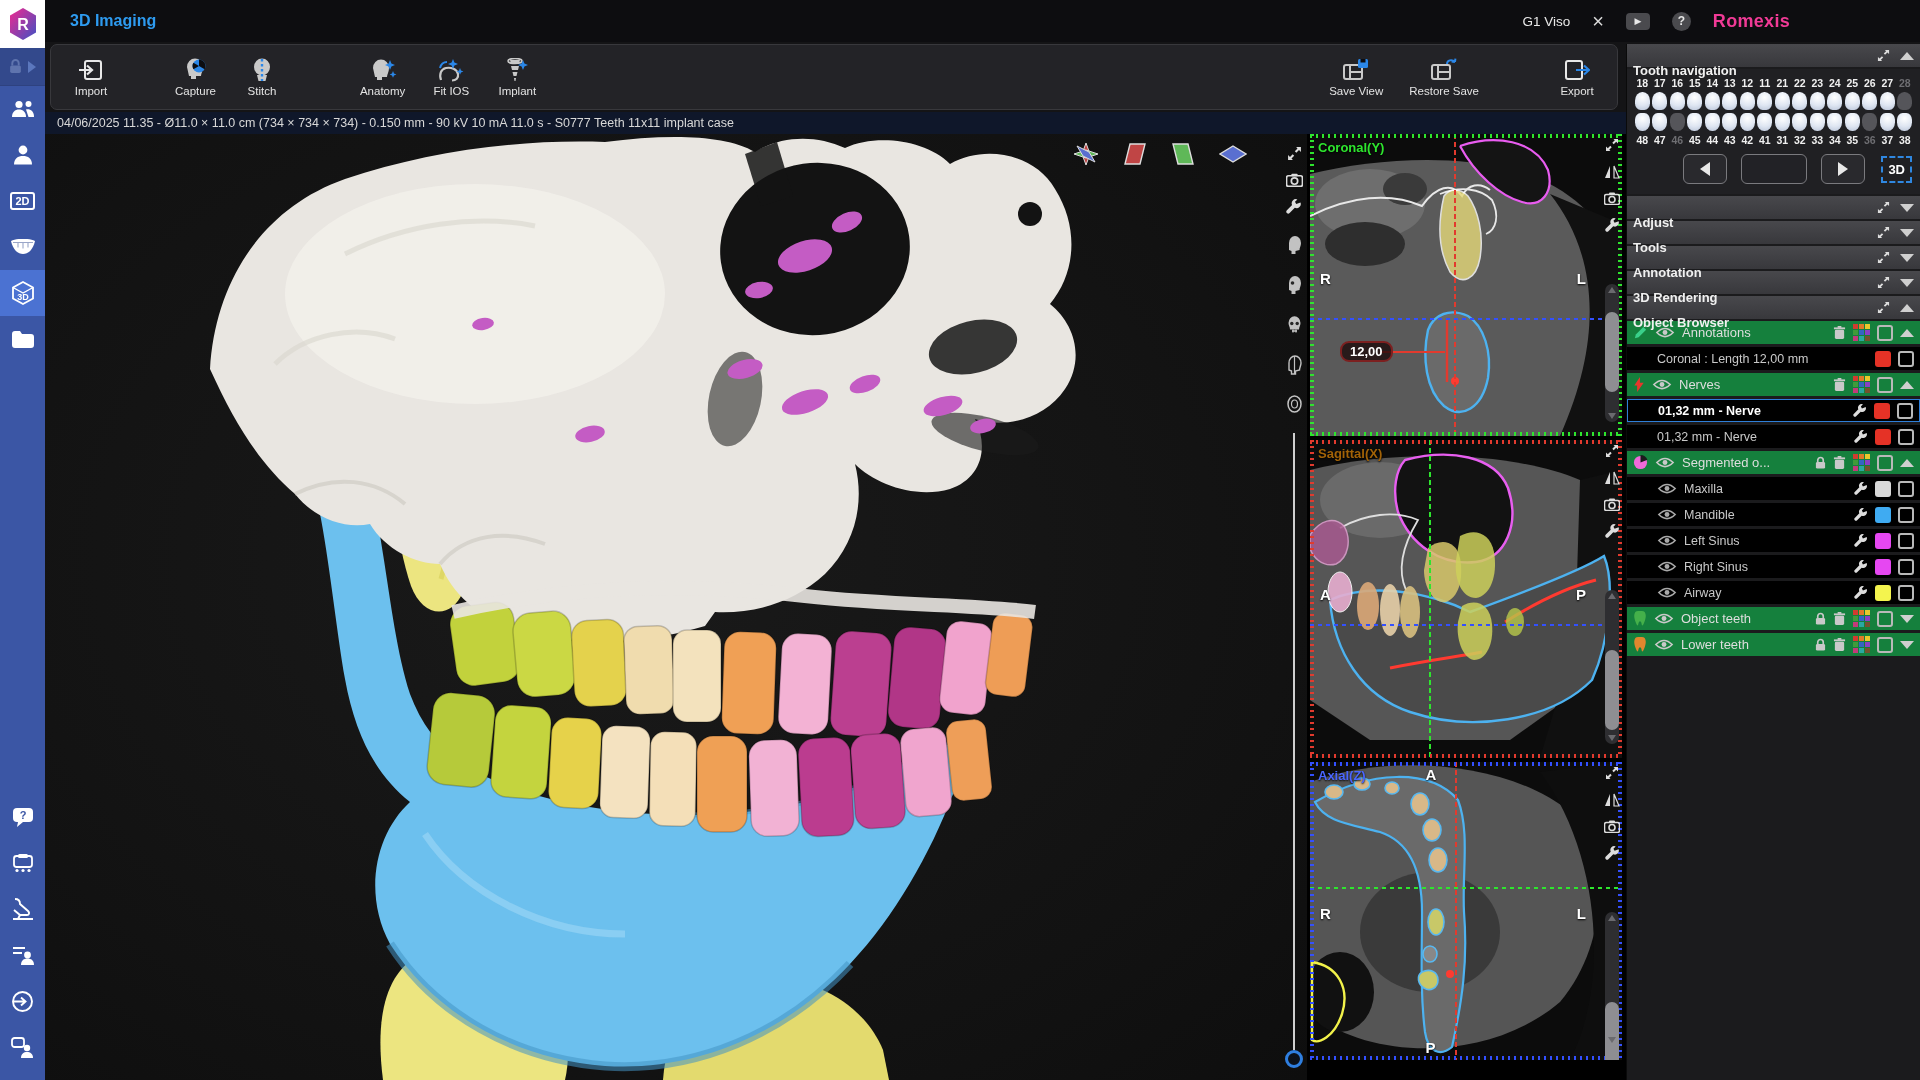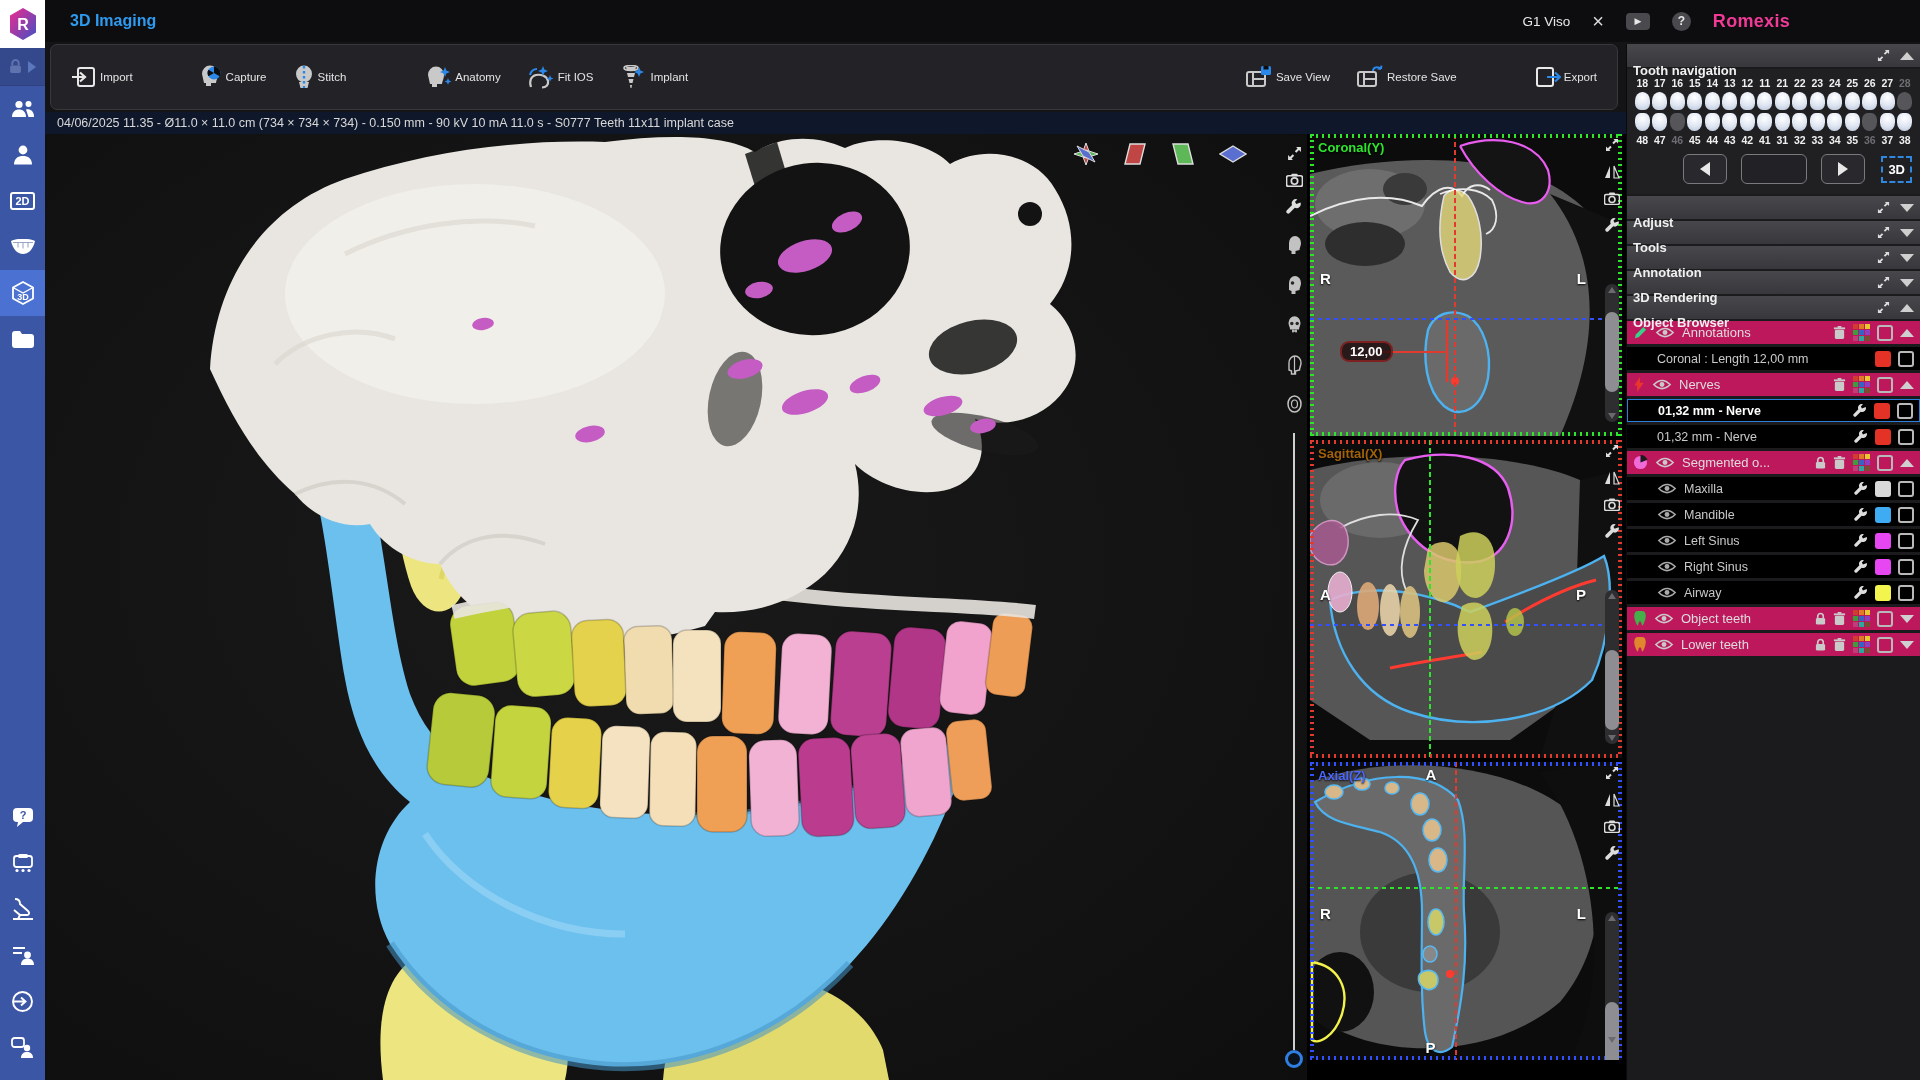--- a/index.html
+++ b/index.html
@@ -26,21 +26,21 @@
   .topbar-right { position:absolute; right:130px; display:flex; align-items:center; gap:22px; }
   .device-label { font-size:13.5px; color:#e8e8e8; }
   .close-x { color:#dcdcdc; font-size:20px; line-height:1; cursor:pointer; }
   .video-ic { width:24px; height:17px; background:#4a4a4e; border-radius:4px; color:#e8e8e8; font-size:9px; display:flex; align-items:center; justify-content:center; cursor:pointer;}
   .help-ic { width:19px; height:19px; background:#4a4a4e; border-radius:50%; color:#e8e8e8; font-size:12px; font-weight:bold; display:flex; align-items:center; justify-content:center; cursor:pointer;}
   .brand { color:#f03a96; font-size:18px; font-weight:bold; letter-spacing:.3px; }
 
   
   .toolbar-strip { position:absolute; left:45px; top:42px; right:0; height:70px; background:#141416; }
   .toolbar-box { position:absolute; left:5px; top:2px; right:302px; bottom:2px; background:#232327; border:1px solid #38383c; border-radius:7px; display:flex; align-items:center; }
-  .tbtn { display:flex; align-items:center; justify-content:center; gap:3px; min-width:52px; padding:0 6px; cursor:pointer; }
+  .tbtn { display:flex; flex-direction:column; align-items:center; justify-content:center; gap:3px; min-width:52px; padding:0 6px; cursor:pointer; }
   .tbtn .lbl { font-size:11.5px; color:#e3e3e3; white-space:nowrap; }
   .tb-gap-s { width:14px; } .tb-gap-m { width:52px; } .tb-gap-l { width:66px; }
   .tb-flex { flex:1; }
   .tbtn svg { display:block; }
 
   
   .infobar { position:absolute; left:45px; top:112px; right:0; height:22px; background:#0f172a; display:flex; align-items:center; }
   .infobar span { font-size:12.5px; color:#d8d8d8; margin-left:12px; white-space:nowrap; }
 
   
@@ -89,21 +89,21 @@
   .teeth.lower .tooth-shape { border-radius:38% 38% 48% 48%; }
   .tooth-shape.dis { background:#55555a; }
   .tn-ctrl { display:flex; align-items:center; justify-content:center; gap:14px; margin-top:8px; position:relative; }
   .tn-btn { width:44px; height:30px; background:#29292d; border:1px solid #7a7a7e; border-radius:6px; display:flex; align-items:center; justify-content:center; cursor:pointer; }
   .tn-input { width:66px; height:30px; background:#222226; border:1px solid #7a7a7e; border-radius:6px; color:#fff; text-align:center; font-size:13px; }
   .tri-left { width:0;height:0;border-top:7px solid transparent;border-bottom:7px solid transparent;border-right:10px solid #e8e8e8; }
   .tri-right { width:0;height:0;border-top:7px solid transparent;border-bottom:7px solid transparent;border-left:10px solid #e8e8e8; }
   .btn-3d { position:absolute; right:2px; border:2px dashed #2f87e0; background:transparent; color:#fff; font-weight:bold; font-size:13px; padding:4px 5px; cursor:pointer; }
 
   .obrow { height:23px; margin-bottom:3px; display:flex; align-items:center; gap:7px; padding:0 6px; cursor:pointer; }
-  .obrow.group { background:#be185d; }
+  .obrow.group { background:#15803d; }
   .obrow.child { background:#000; padding-left:30px; }
   .obrow.child.sel { border:1px solid #2e7fd9; }
   .obrow .rlabel { flex:1; font-size:12.5px; color:#c9c9c9; white-space:nowrap; overflow:hidden; }
   .obrow.group .rlabel { font-size:13px; color:#dedede; }
   .obrow.child.sel .rlabel { color:#fff; font-weight:bold; }
   .cb { width:16px; height:16px; border:2px solid #b9b9b9; border-radius:3px; background:transparent; flex:none; cursor:pointer; }
   .sw { width:16px; height:16px; border-radius:3px; flex:none; cursor:pointer; }
   .sw-red { background:#e53226; } .sw-gray { background:#d9d9d9; } .sw-blue { background:#3fabf2; }
   .sw-magenta { background:#e647f2; } .sw-yellow { background:#f4f44e; }
   .palette { width:17px; height:17px; display:grid; grid-template-columns:repeat(3,1fr); grid-template-rows:repeat(3,1fr); gap:1px; flex:none; }

